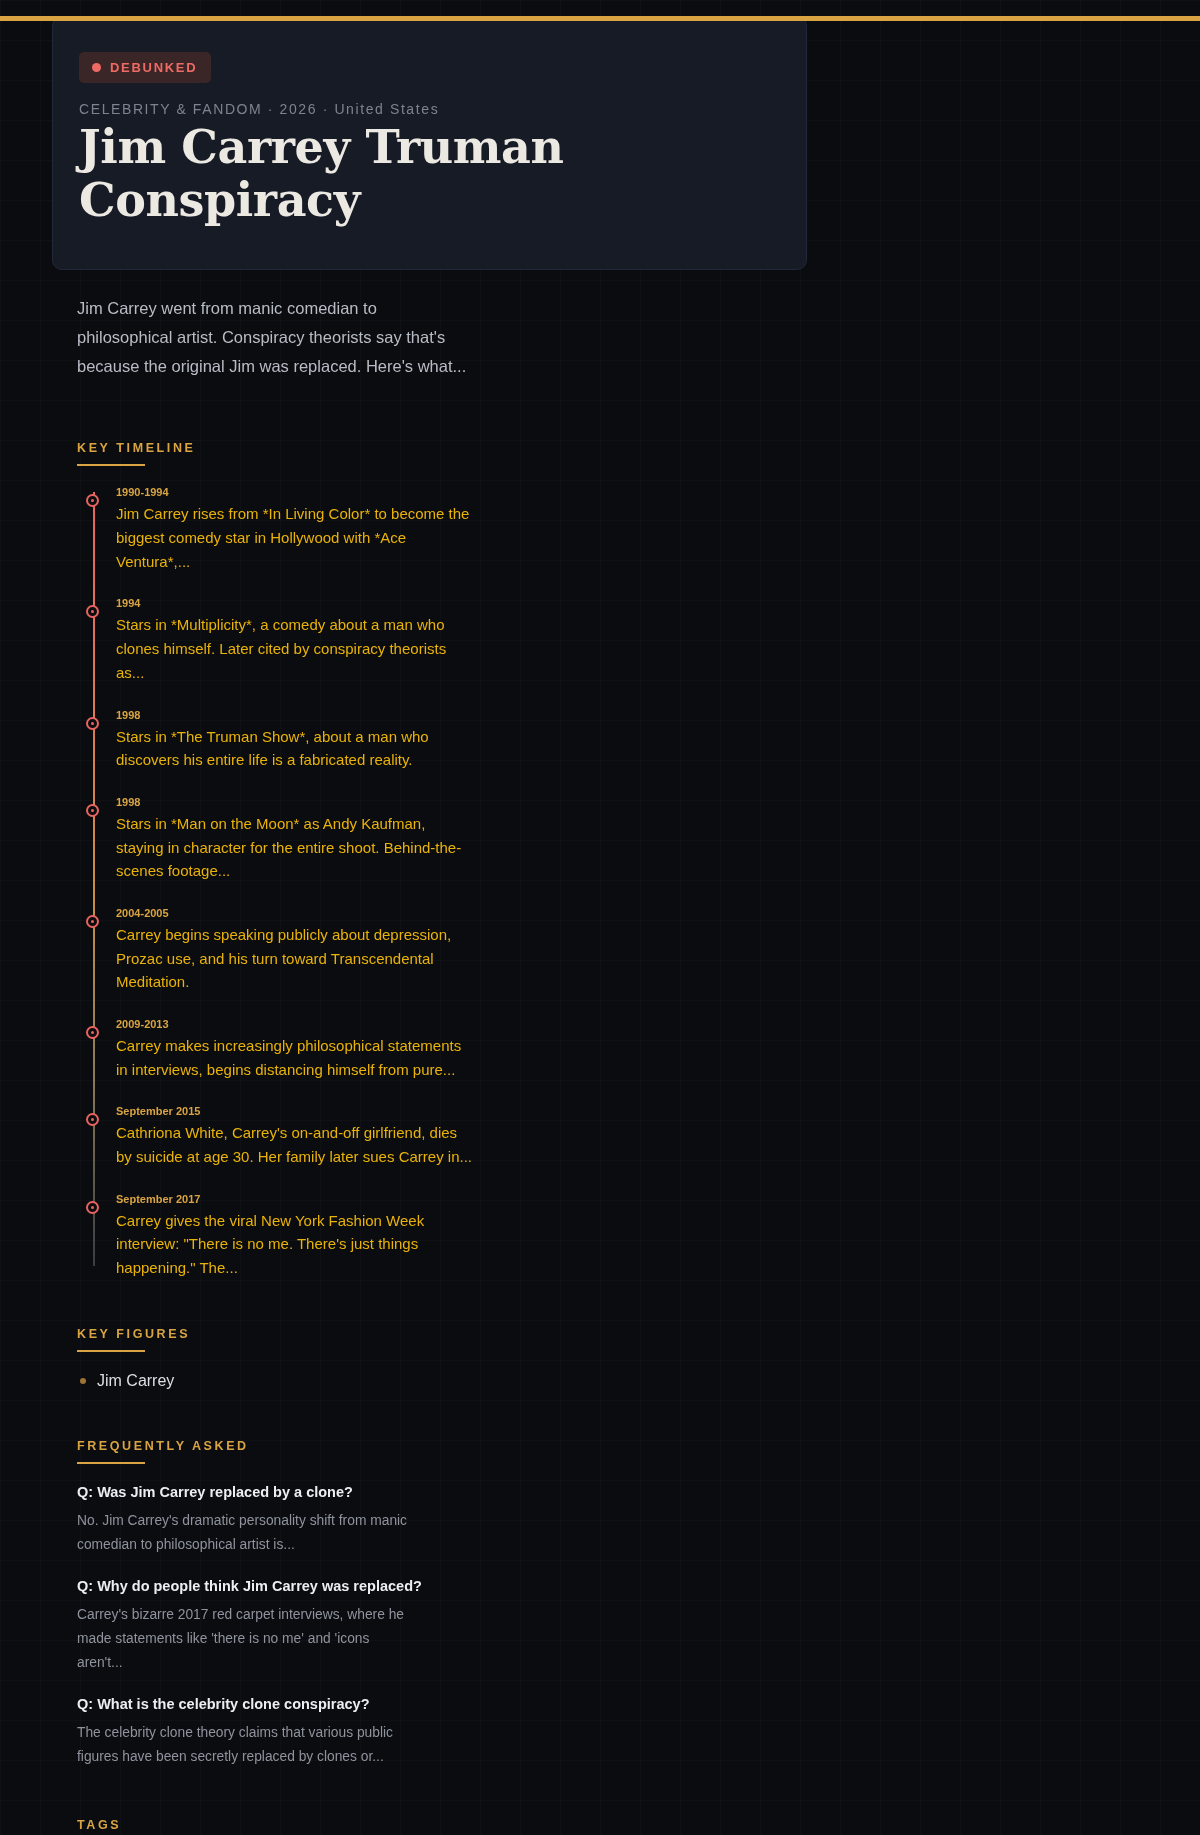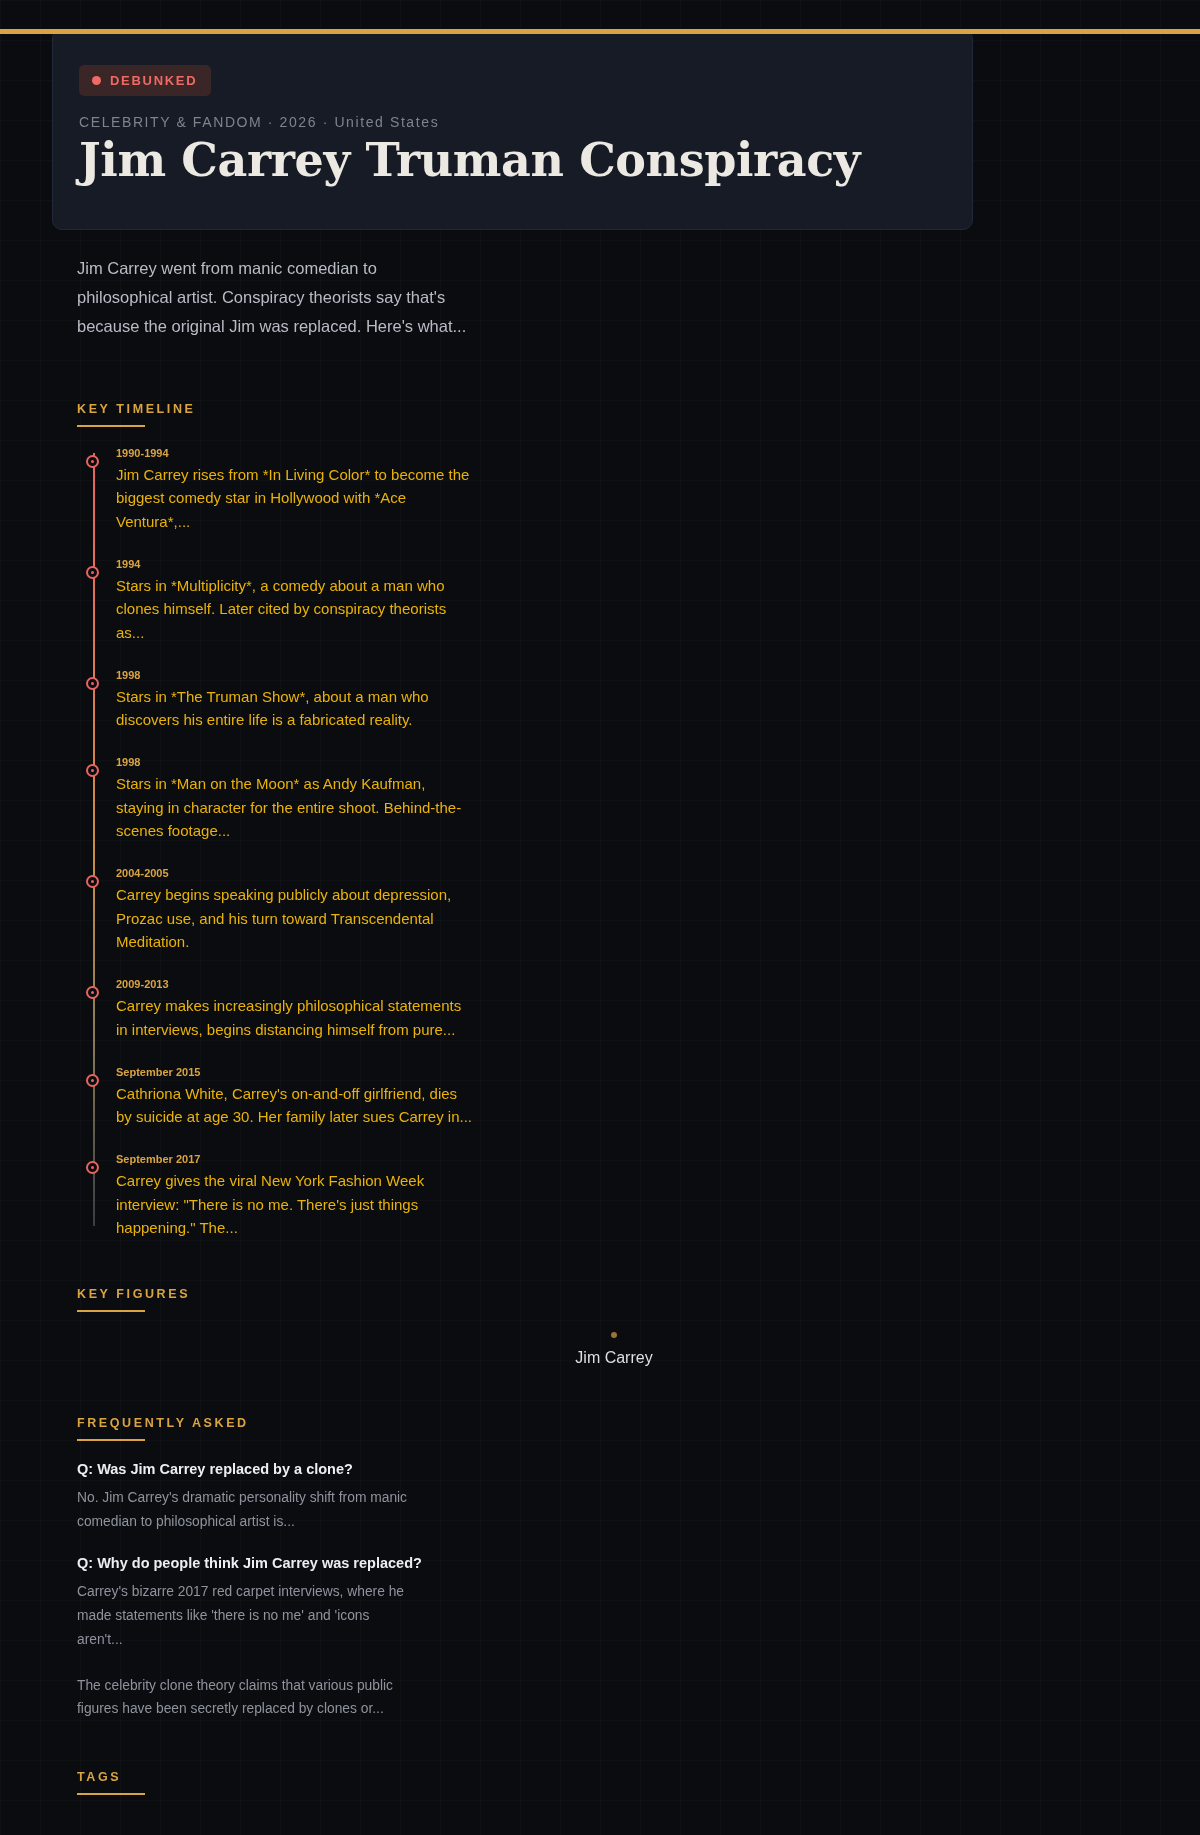--- a/index.html
+++ b/index.html
@@ -30,23 +30,23 @@
 
   
   .page {
     width: 1200px;
     padding: 0;
     position: relative;
   }
 
   
   .hero {
-    margin-top: 29px;
+    margin-top: 16px;
     margin-left: 52px;
-    width: 921px;
+    width: 755px;
     background: #171b26;
     border: 1px solid #22283a;
     border-radius: 10px;
     padding: 35px 28px 42px 26px;
   }
   .badge {
     display: inline-flex;
     align-items: center;
     gap: 9px;
     background: #3a2626;
@@ -160,21 +160,20 @@
   }
 
   
   .figures-wrap { margin-top: 44px; }
   .figure-item {
     display: flex;
     align-items: center;
     gap: 11px;
     margin-top: 6px;
     padding-left: 3px;
-    flex-direction: column;
   }
   .figure-bullet {
     width: 6px; height: 6px;
     border-radius: 50%;
     background: #9c7434;
     flex: none;
   }
   .figure-name {
     color: #dcdfe5;
     font-size: 16px;
@@ -289,20 +288,21 @@
 
     <div class="faq-item">
       <div class="faq-q">Q: Was Jim Carrey replaced by a clone?</div>
       <div class="faq-a">No. Jim Carrey's dramatic personality shift from manic comedian to philosophical artist is...</div>
     </div>
     <div class="faq-item">
       <div class="faq-q">Q: Why do people think Jim Carrey was replaced?</div>
       <div class="faq-a">Carrey's bizarre 2017 red carpet interviews, where he made statements like 'there is no me' and 'icons aren't...</div>
     </div>
     <div class="faq-item">
+      <div class="faq-q">Q: What is the celebrity clone conspiracy?</div>
       <div class="faq-a">The celebrity clone theory claims that various public figures have been secretly replaced by clones or...</div>
     </div>
   </div>
 
   <div class="section tags-wrap">
     <div class="section-head">TAGS</div>
     <div class="section-rule"></div>
     
   </div>
 

